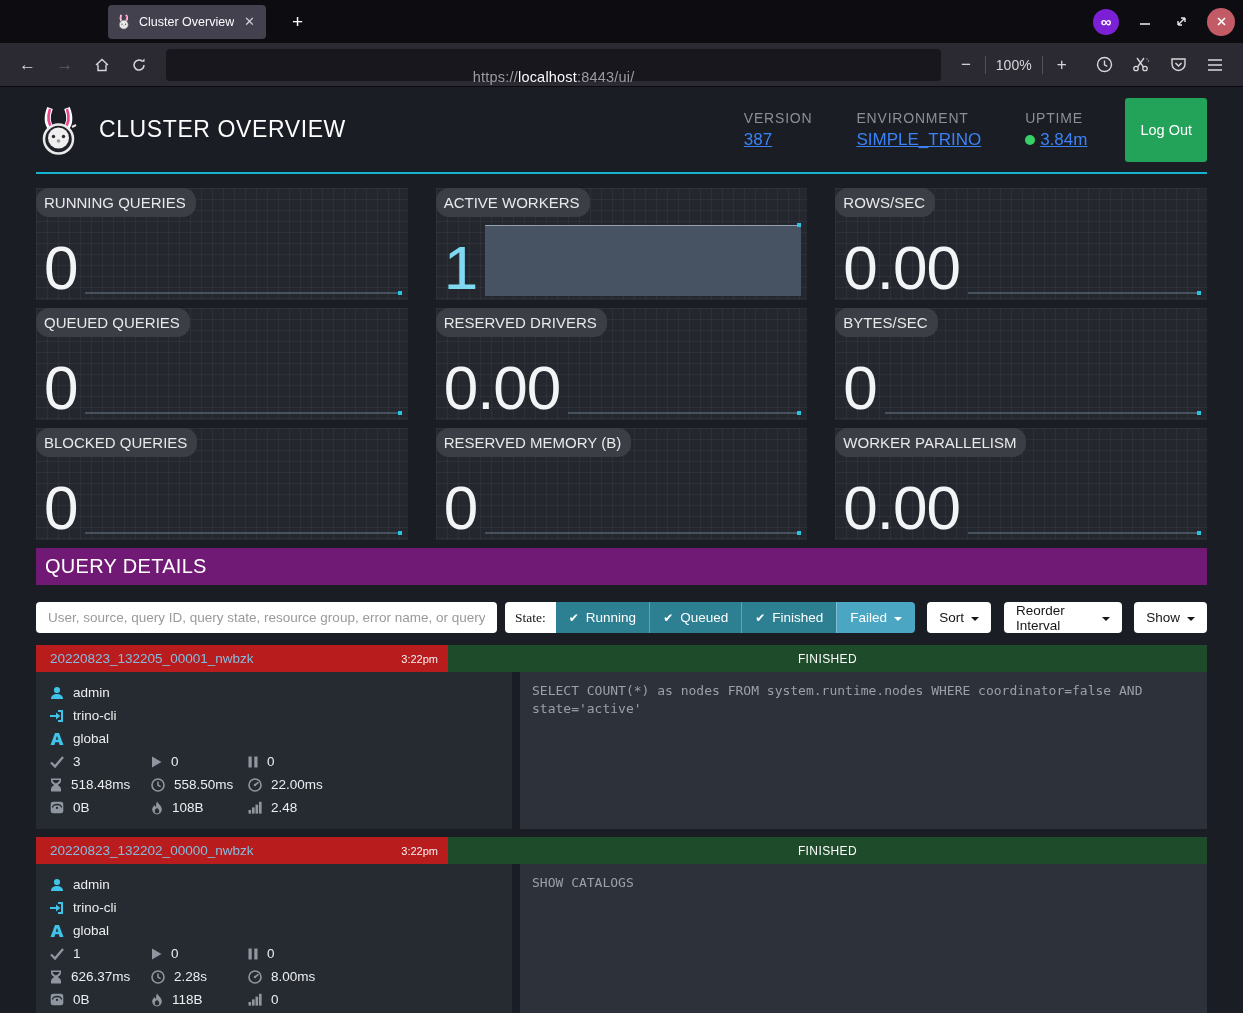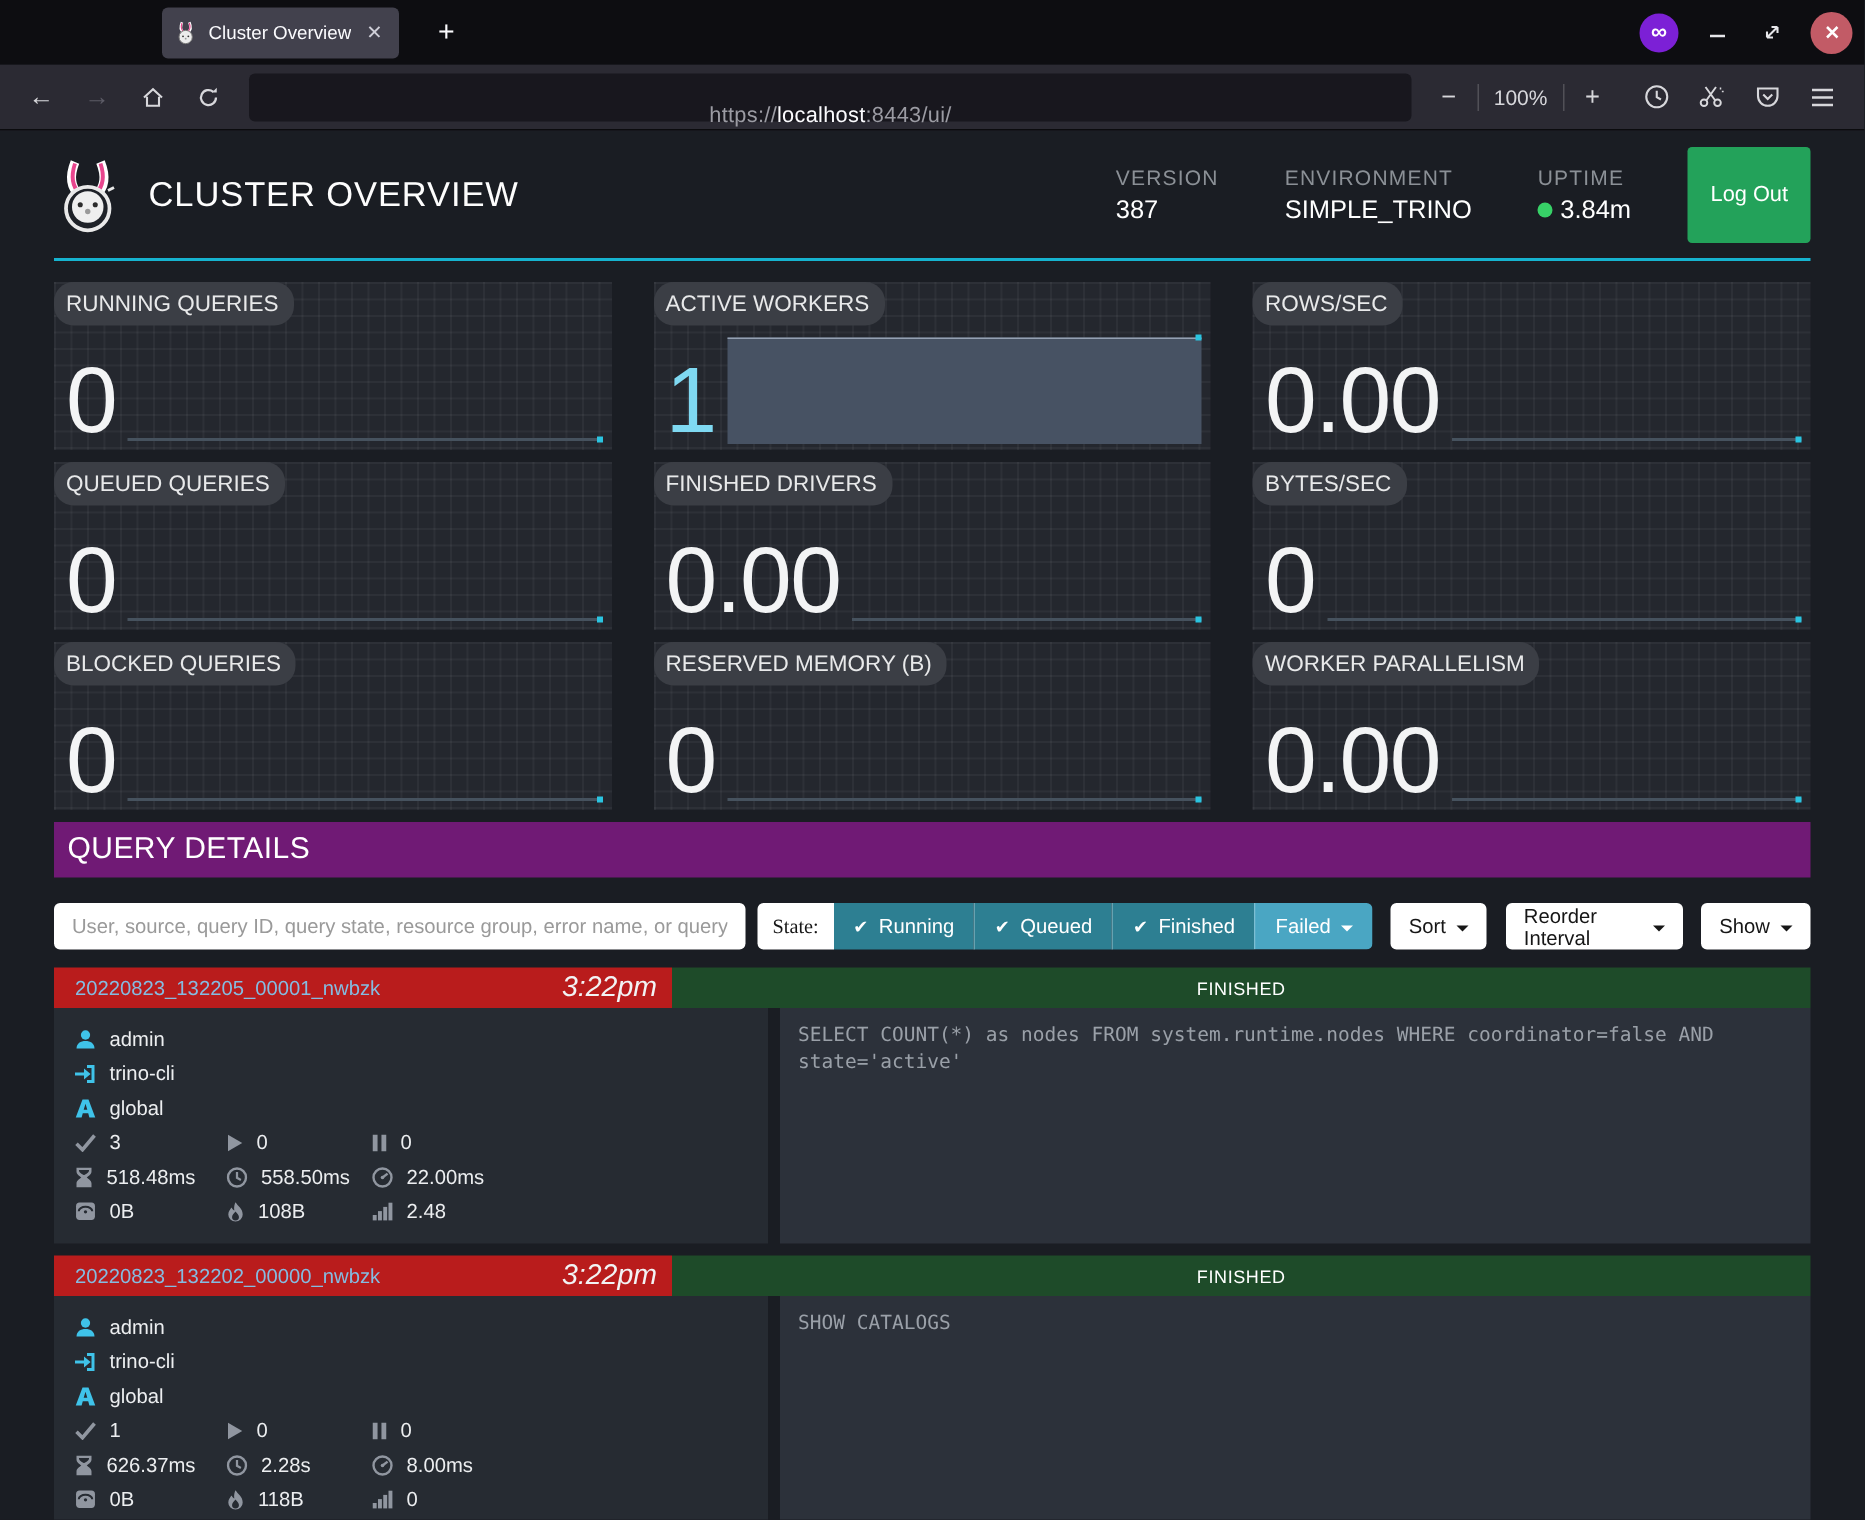--- a/index.html
+++ b/index.html
@@ -41,21 +41,21 @@
   .zbtn { font-size:17px; padding:0 4px; }
 
   
   .page { padding:0 36px; }
 
   .app-header { height:87px; display:flex; align-items:center; border-bottom:2px solid #16b3cf; }
   .logo { width:46px; height:52px; margin-top:2px; }
   .app-title { font-size:23px; font-weight:400; letter-spacing:.6px; color:#fdfdfd; margin-left:17px; }
   .header-meta { margin-left:auto; display:flex; align-items:center; gap:44px; }
   .meta-label { font-size:14px; color:#8b9096; letter-spacing:.8px; }
-  .meta-value { font-size:17px; color:#ffffff; margin-top:4px; display:flex; align-items:center; }
+  .meta-value { font-size:17px; color:#3b82f6; margin-top:4px; display:flex; align-items:center;text-decoration:underline; }
   .updot { width:10px; height:10px; border-radius:50%; background:#37d167; margin-right:5px; }
   .logout-btn { background:#23a25a; color:#fff; border:none; border-radius:3px; font-size:14.5px; padding:24px 15px; font-family:inherit; margin-left:-6px; }
 
   
   .cards { margin-top:14px; display:grid; grid-template-columns:repeat(3,1fr); gap:8px 28px; }
   .card {
     height:112px; position:relative;
     background-color:#24272e;
     background-image:
       linear-gradient(rgba(255,255,255,.042) 1px, transparent 1px),
@@ -88,21 +88,21 @@
   .caret { width:0; height:0; border-left:4px solid transparent; border-right:4px solid transparent; border-top:4px solid currentColor; margin-top:2px; }
   .btn-white { background:#fff; color:#161616; font-size:13.5px; display:flex; align-items:center; gap:7px; padding:0 12px; border-radius:4px; margin-left:12px; }
   .btn-white.reorder { margin-left:13px; }
 
   
   .query { margin-top:12px; }
   .query + .query { margin-top:8px; }
   .q-head { display:flex; height:27px; }
   .q-head-left { width:412px; background:#b91c1c; display:flex; align-items:center; padding:0 10px 0 14px; }
   .q-id { color:#85bce1; font-size:13.5px; text-decoration:none; }
-  .q-time { margin-left:auto; color:#f2f3f4; font-size:19px;font-style:italic; }
+  .q-time { margin-left:auto; color:#f2f3f4; font-size:11px; }
   .q-state { flex:1; background:#1e4b29; margin-left:0; display:flex; align-items:center; justify-content:center; color:#fff; font-size:12px; letter-spacing:.4px; }
   .q-body { display:flex; }
   .q-stats { width:476px; background:#262b32; padding:9px 8px 10px 14px; margin-right:8px; }
   .q-line { display:flex; align-items:center; height:23px; gap:9px; font-size:13.5px; color:#eceef0; }
   .q-grid { display:grid; grid-template-columns:101px 97px 1fr; }
   .q-cell { display:flex; align-items:center; gap:9px; height:23px; font-size:13.5px; color:#eceef0; }
   .q-sql { flex:1; background:#2c313a; padding:10px 12px; font-family:"DejaVu Sans Mono", monospace; font-size:13px; color:#9aa0a8; white-space:pre-wrap; line-height:1.35; }
   .ico-c { color:#3fc3e9; }
   .ico-g { color:#9096a0; }
   .row1-h { min-height:140px; }
@@ -269,21 +269,21 @@
         </div>
     </div>
     <div class="card">
       <div class="card-label">QUEUED QUERIES</div>
       <div class="card-row">
           <span class="card-num">0</span>
           <span class="spark-flat"></span>
         </div>
     </div>
     <div class="card">
-      <div class="card-label">FINISHED DRIVERS</div>
+      <div class="card-label">RESERVED DRIVERS</div>
       <div class="card-row">
           <span class="card-num">0.00</span>
           <span class="spark-flat"></span>
         </div>
     </div>
     <div class="card">
       <div class="card-label">BYTES/SEC</div>
       <div class="card-row">
           <span class="card-num">0</span>
           <span class="spark-flat"></span>

